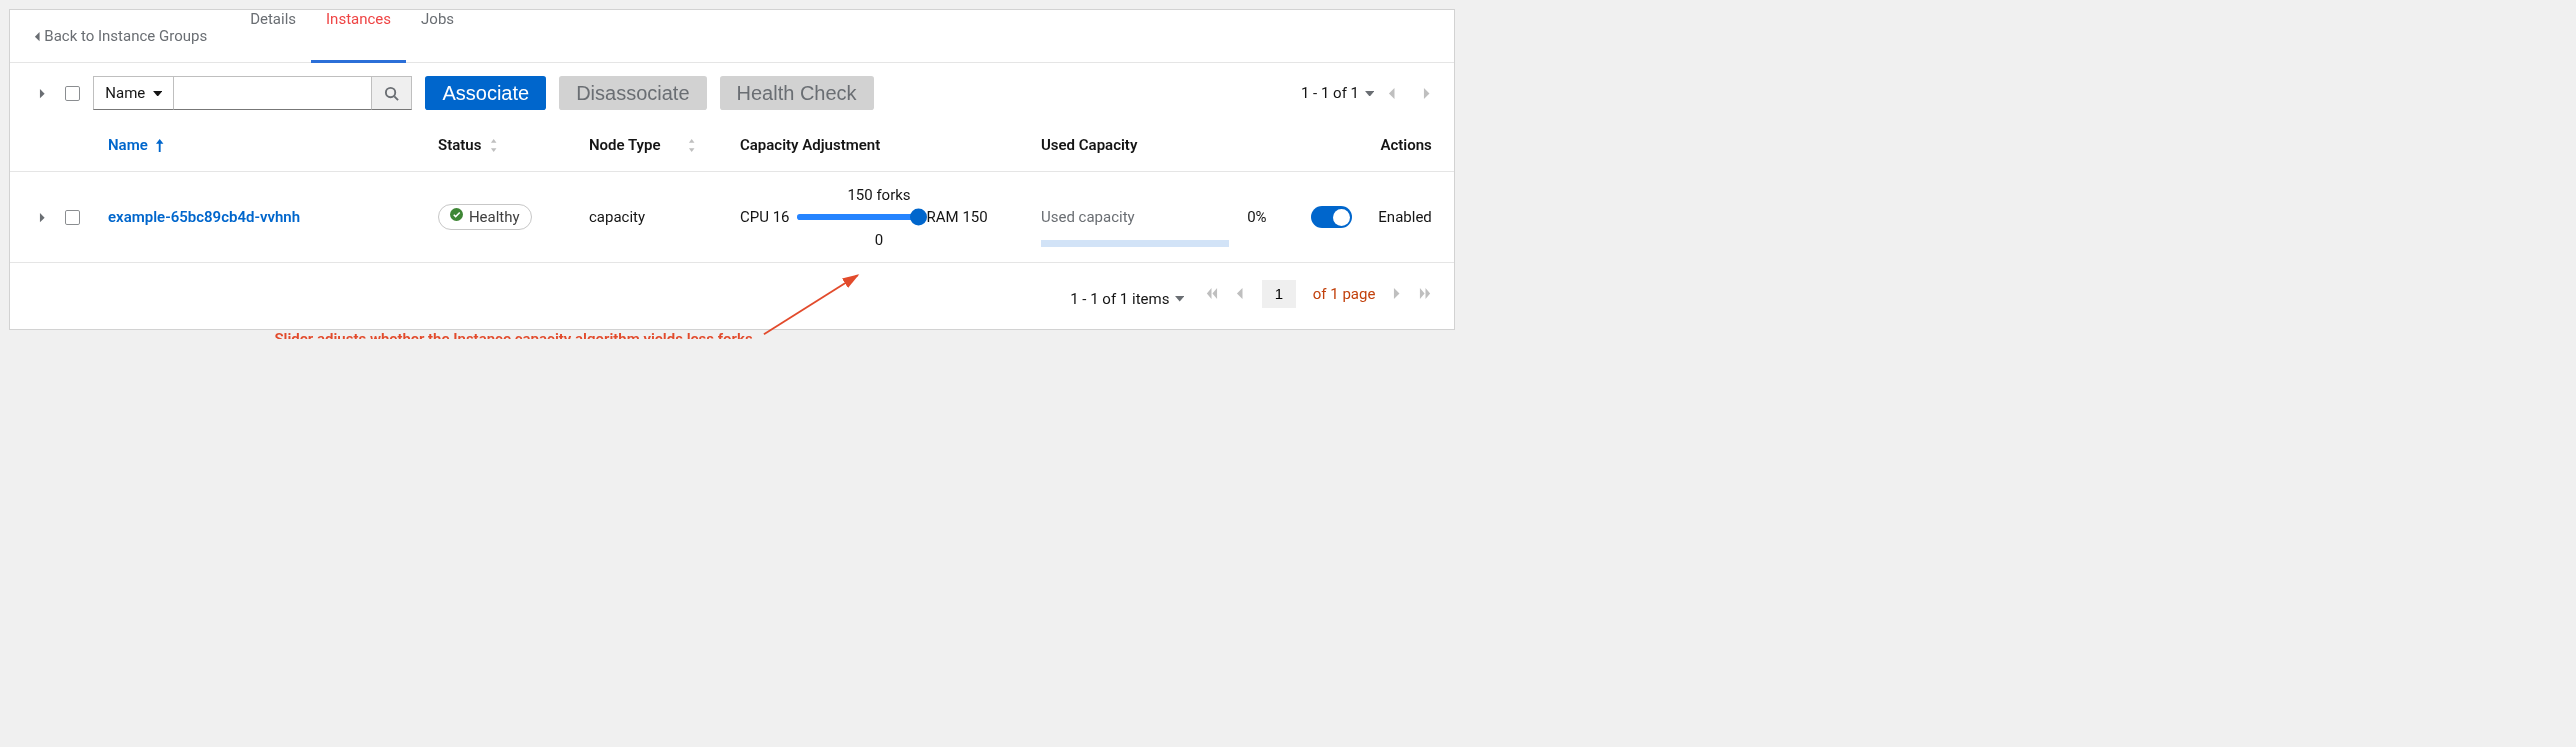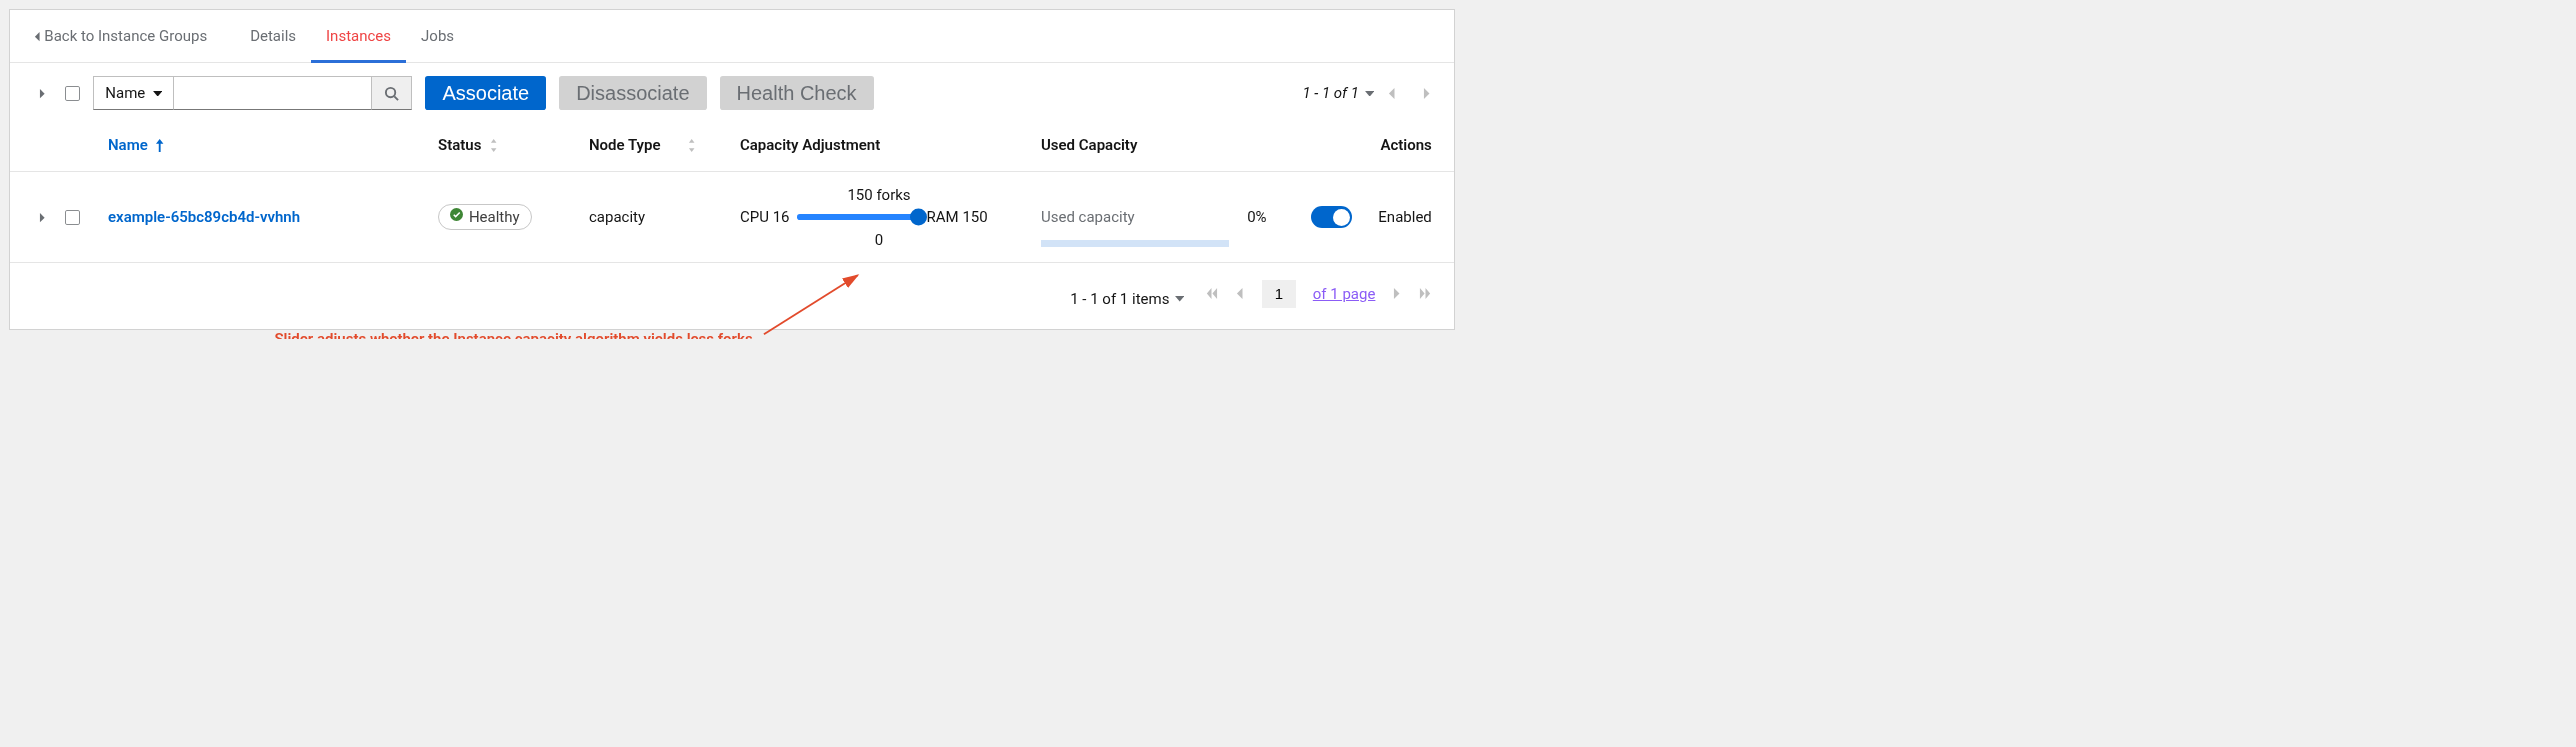--- a/index.html
+++ b/index.html
@@ -21,21 +21,21 @@
     align-items: center;
     padding: 0 22.6px;
     height: 53px;
     border-bottom: 0.9px solid #e5e5e5;
     font-size: 15px;
     color: #6a6e73;
   }
   .back-link { display: flex; align-items: center; cursor: pointer; }
   .back-link svg { margin-right: 3.8px; }
   .tabs { display: flex; margin-left: 28px; height: 100%; }
-  .tab { padding: 0 15px; display: flex; align-items: center; height: 100%; cursor: pointer; position: relative; }
+  .tab { padding: 0 15px; display: flex; height: 100%; cursor: pointer; position: relative; }
   .tab.active { color: #ef4444; }
   .tab.active::after {
     content: ""; position: absolute; bottom: -0.9px; left: 0; right: 0; height: 2.8px; background: #2b6fd8;
   }
   
   .toolbar {
     display: flex; align-items: center; padding: 13px 22.6px; gap: 13px;
   }
   .expand-caret { width: 19px; display:flex; justify-content:center; color:#6a6e73; cursor:pointer; }
   .checkbox {
@@ -51,21 +51,21 @@
   .filter-search-btn {
     width:41px; display:flex; align-items:center; justify-content:center; background:#efefef; border:0.9px solid #bfbfbf; border-bottom:0.9px solid #777; color:#6a6e73; cursor:pointer;
   }
   .btn {
     height: 34px; padding: 0 17px; border:none; border-radius:2.8px; font-size:20px; cursor:pointer; display:flex; align-items:center;
   }
   .btn-primary { background:#0066cc; color:#fff; }
   .btn-secondary { background:#d2d2d2; color:#6a6e73; }
   .toolbar-spacer { flex:1; }
   .top-pager { display:flex; align-items:center; gap:13px; font-size:15px; color:#151515; }
-  .top-pager .count { cursor:pointer; display:flex; align-items:center; gap:5.6px;font-style:italic; }
+  .top-pager .count { cursor:pointer; display:flex; align-items:center; gap:5.6px; }
   .top-pager .arrows { display:flex; gap:26px; color:#bfbfbf; }
   
   .col-headers {
     display:flex; align-items:center; padding: 13px 22.6px 17px; font-size:15px; font-weight:600;
   }
   .col-headers .spacer-expand { width:19px; margin-right:13px; }
   .col-headers .spacer-check  { width:15px; margin-right:28px; }
   .hcol { display:flex; align-items:center; gap:7.5px; }
   .hcol.name   { color:#0066cc; width:330px; cursor:pointer; }
   .hcol.status { width:151px; }
@@ -120,21 +120,21 @@
   .arrow-svg { position:absolute; left:749px; top:254px; pointer-events:none; }
   
   .footer {
     display:flex; align-items:flex-end; justify-content:flex-end; padding: 17px 22.6px 21px; gap:21px; font-size:15px;
   }
   .footer .items { cursor:pointer; display:flex; align-items:center; gap:5.6px; }
   .footer .pager-controls { display:flex; align-items:center; gap:17px; color:#bfbfbf; }
   .footer .page-input {
     width:34px; height:28px; text-align:center; background:#efefef; border:none; font-size:15px;
   }
-  .footer .of-page { color:#8b5cf6;text-decoration:underline; }
+  .footer .of-page { color:#c2410c; }
 </style>
 </head>
 <body>
 
 <div class="card">
 
   <div class="topnav">
     <div class="back-link">
       <svg width="7.5" height="11.3" viewBox="0 0 8 12" fill="#6a6e73">
           <path d="M7 1 2 6l5 5V1z"></path>

